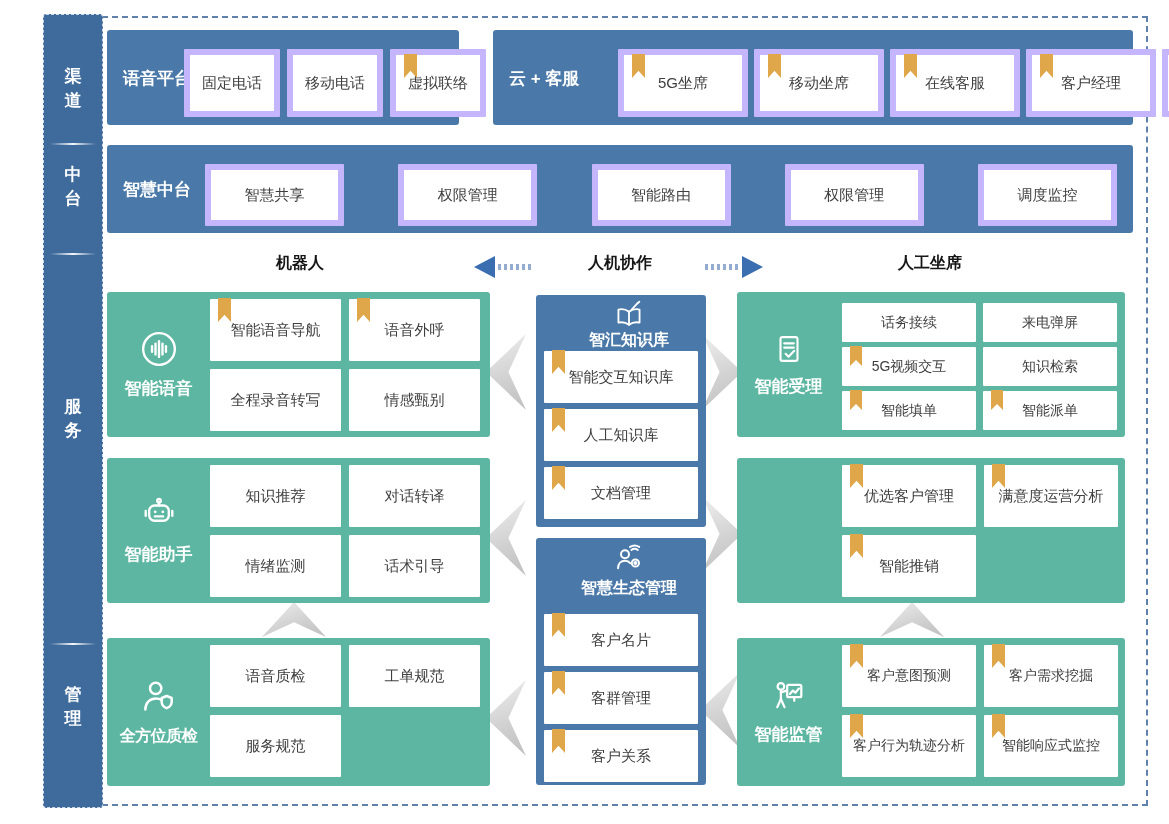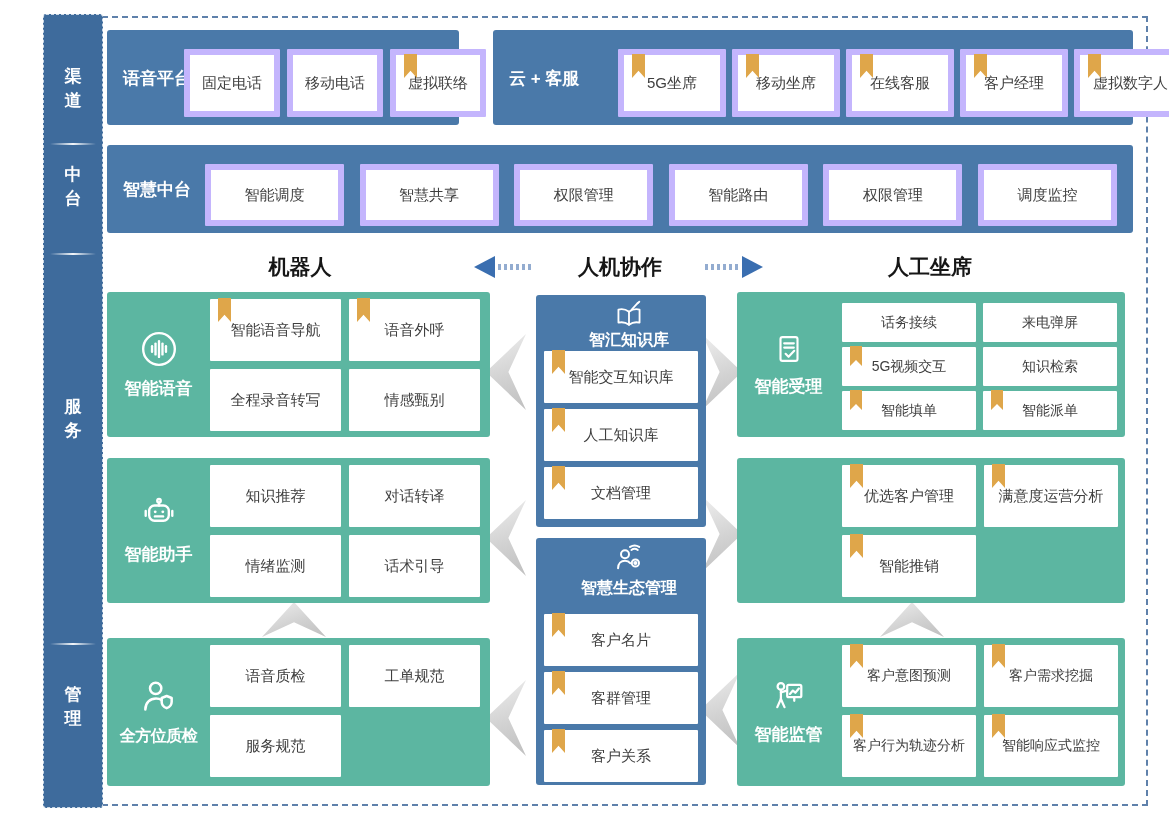--- a/index.html
+++ b/index.html
@@ -31,26 +31,26 @@
     color:var(--item-text,#3F3F3F);border-radius:1px;white-space:nowrap;}
   .bookmark{position:absolute;top:-1px;left:8px;width:13px;height:24px;background:var(--bookmark-gold,#DFA64A);
     clip-path:polygon(0 0,100% 0,100% 100%,50% 70%,0 100%);}
 
   
   .flex-items{position:absolute;display:flex;align-items:center;}
   .row-box{border:6px solid #c4b5fd;font-size:15px;}
   .voice-items{left:77px;top:19px;gap:7px;}
   .voice-items .item-box{width:84px;height:56px;}
   .cloud-items{left:125px;top:19px;gap:6px;}
-  .cloud-items .item-box{height:56px;padding:0 13px;min-width:70px;}
+  .cloud-items .item-box{height:56px;padding:0 24px;min-width:70px;}
   .mid-items{left:98px;top:19px;width:912px;justify-content:space-between;}
   .mid-items .item-box{width:127px;height:50px;}
 
   
-  .hdr-text{position:absolute;font-weight:700;font-size:21px;color:#161616;width:160px;text-align:center;top:253px;z-index:2;}
+  .hdr-text{position:absolute;font-weight:700;font-size:16px;color:#161616;width:160px;text-align:center;top:253px;z-index:2;}
   .flow-arrow{position:absolute;top:256px;display:flex;align-items:center;z-index:2;}
   .tri-left{width:0;height:0;border-top:11px solid transparent;border-bottom:11px solid transparent;
     border-right:21px solid var(--arrow-blue,#3A6EB0);}
   .tri-right{width:0;height:0;border-top:11px solid transparent;border-bottom:11px solid transparent;
     border-left:21px solid var(--arrow-blue,#3A6EB0);}
   .arrow-tail{width:34px;height:6px;margin:0 3px;
     background:repeating-linear-gradient(90deg,#93acd0 0 3px,rgba(0,0,0,0) 3px 6px);}
 
   
   .label-zone{position:absolute;left:0;top:0;bottom:0;width:103px;display:flex;flex-direction:column;
@@ -143,23 +143,20 @@
         <div class="item-box row-box">
           <span class="bookmark"></span>
           <span>虚拟数字人</span>
         </div>
       </div>
   </div>
 
   <div class="panel blue" style="left:107px;top:145px;width:1026px;height:88px;">
     <div class="row-title">智慧中台</div>
     <div class="flex-items mid-items">
-        <div class="item-box row-box">
-          <span>智能调度</span>
-        </div>
         <div class="item-box row-box">
           <span>智慧共享</span>
         </div>
         <div class="item-box row-box">
           <span>权限管理</span>
         </div>
         <div class="item-box row-box">
           <span>智能路由</span>
         </div>
         <div class="item-box row-box">

